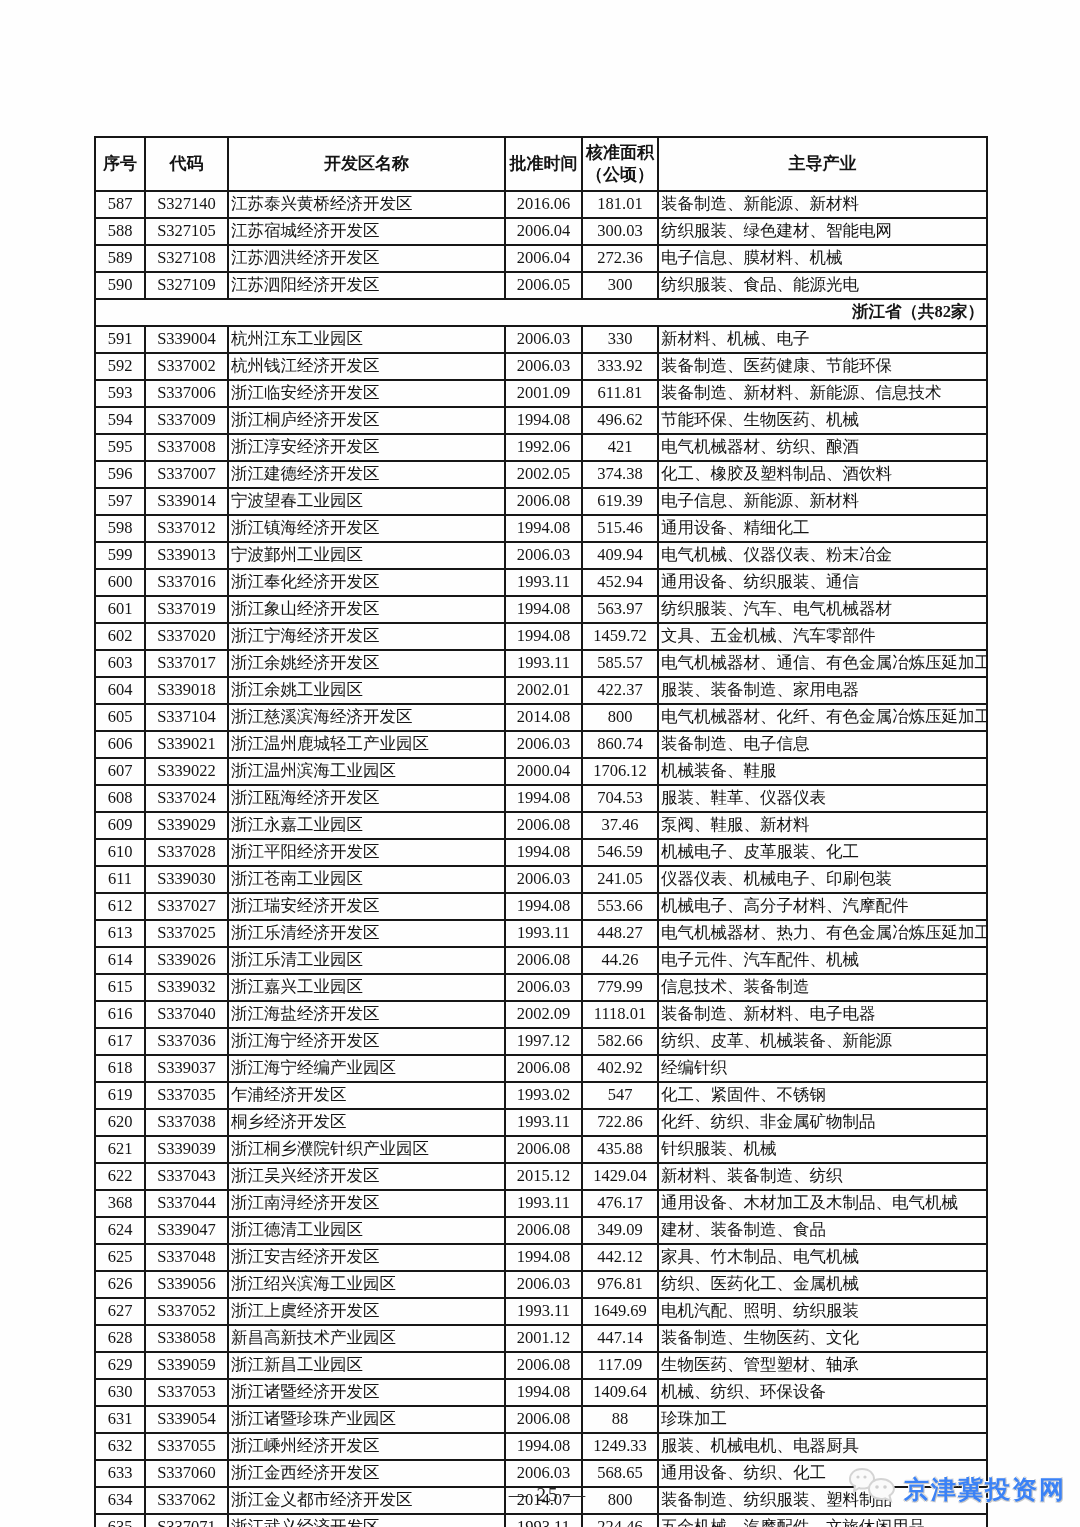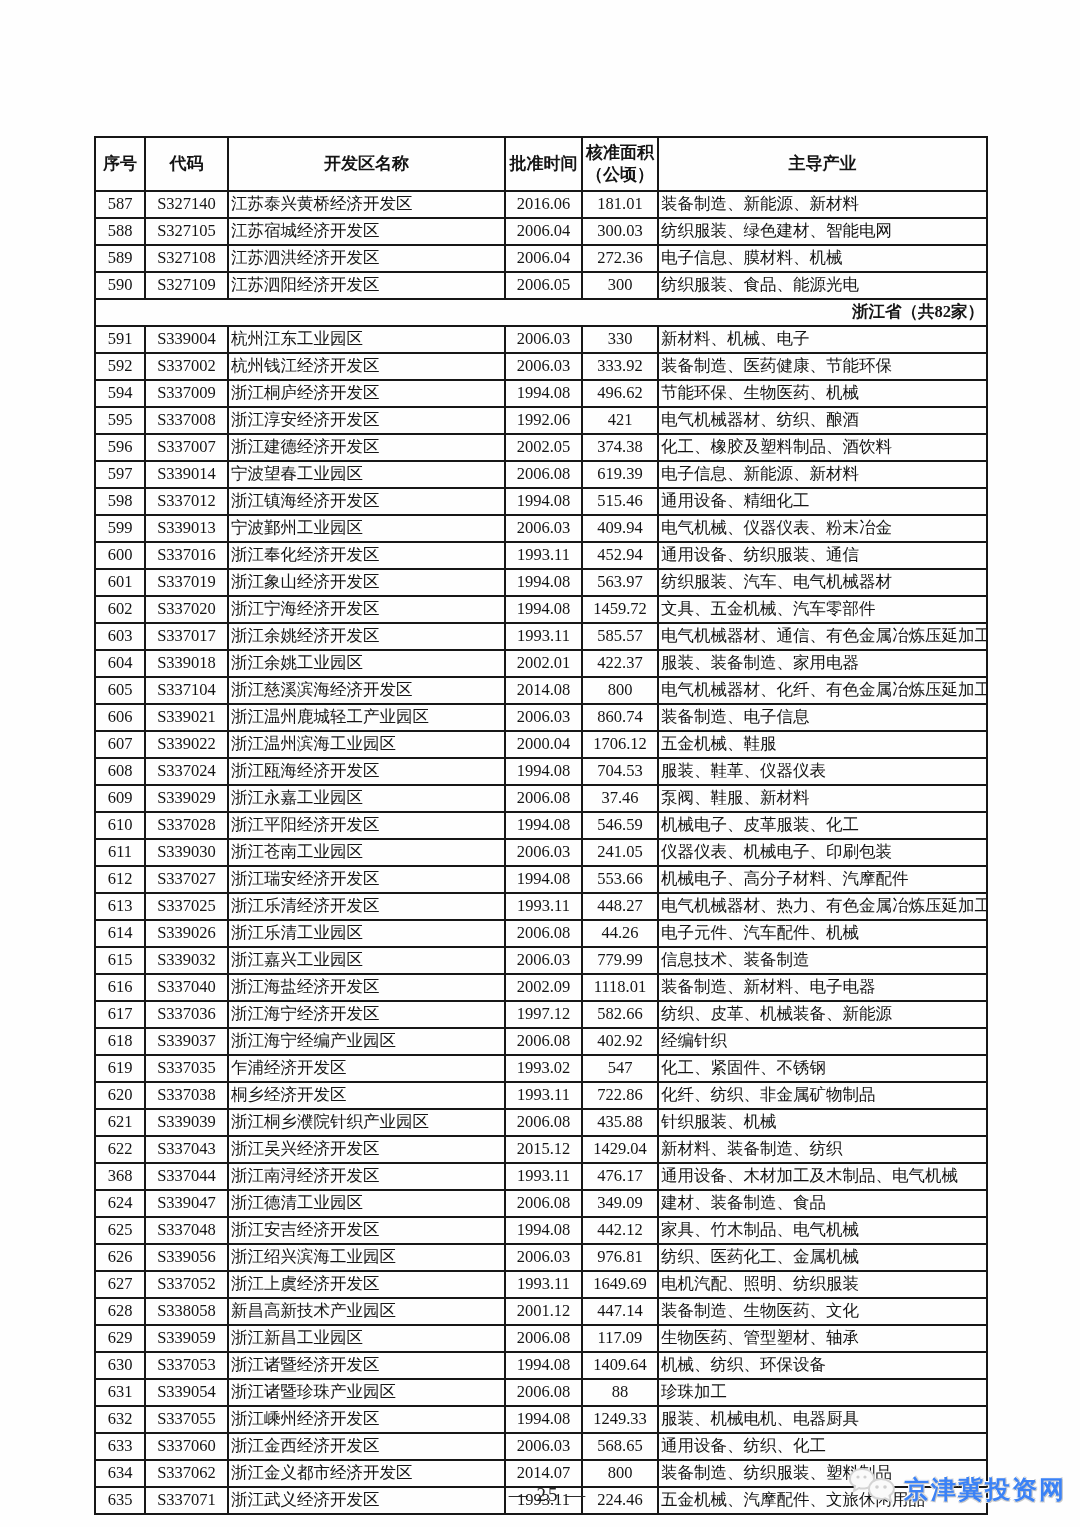--- a/index.html
+++ b/index.html
@@ -114,20 +114,28 @@
         </tr>
         <tr>
           <td class="c-no">592</td>
           <td class="c-code">S337002</td>
           <td class="c-name">杭州钱江经济开发区</td>
           <td class="c-date">2006.03</td>
           <td class="c-area">333.92</td>
           <td class="c-industries">装备制造、医药健康、节能环保</td>
         </tr>
         <tr>
+          <td class="c-no">593</td>
+          <td class="c-code">S337006</td>
+          <td class="c-name">浙江临安经济开发区</td>
+          <td class="c-date">2001.09</td>
+          <td class="c-area">611.81</td>
+          <td class="c-industries">装备制造、新材料、新能源、信息技术</td>
+        </tr>
+        <tr>
           <td class="c-no">594</td>
           <td class="c-code">S337009</td>
           <td class="c-name">浙江桐庐经济开发区</td>
           <td class="c-date">1994.08</td>
           <td class="c-area">496.62</td>
           <td class="c-industries">节能环保、生物医药、机械</td>
         </tr>
         <tr>
           <td class="c-no">595</td>
           <td class="c-code">S337008</td>
@@ -223,21 +231,21 @@
           <td class="c-date">2006.03</td>
           <td class="c-area">860.74</td>
           <td class="c-industries">装备制造、电子信息</td>
         </tr>
         <tr>
           <td class="c-no">607</td>
           <td class="c-code">S339022</td>
           <td class="c-name">浙江温州滨海工业园区</td>
           <td class="c-date">2000.04</td>
           <td class="c-area">1706.12</td>
-          <td class="c-industries">五金机械、鞋服</td>
+          <td class="c-industries">机械装备、鞋服</td>
         </tr>
         <tr>
           <td class="c-no">608</td>
           <td class="c-code">S337024</td>
           <td class="c-name">浙江瓯海经济开发区</td>
           <td class="c-date">1994.08</td>
           <td class="c-area">704.53</td>
           <td class="c-industries">服装、鞋革、仪器仪表</td>
         </tr>
         <tr>

